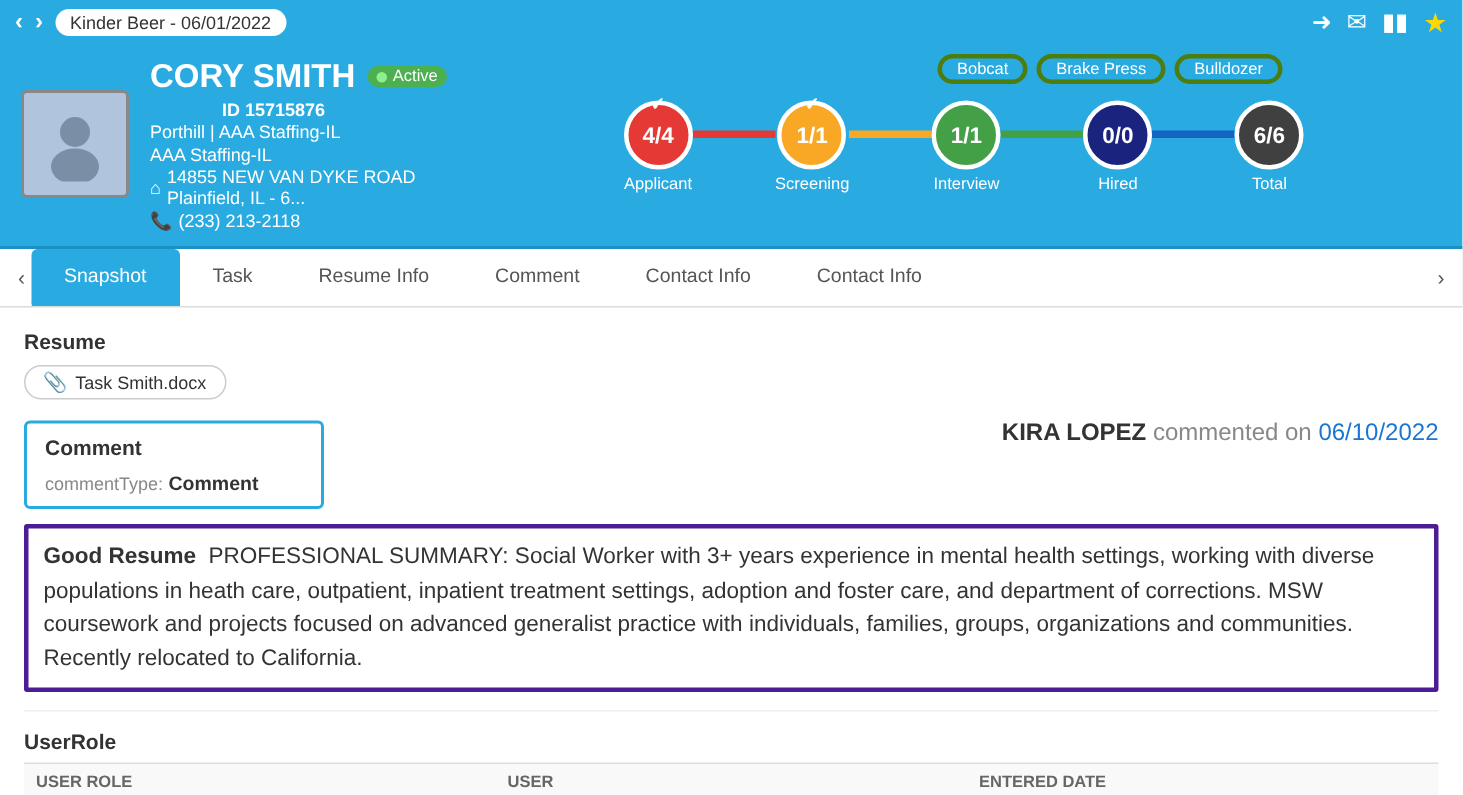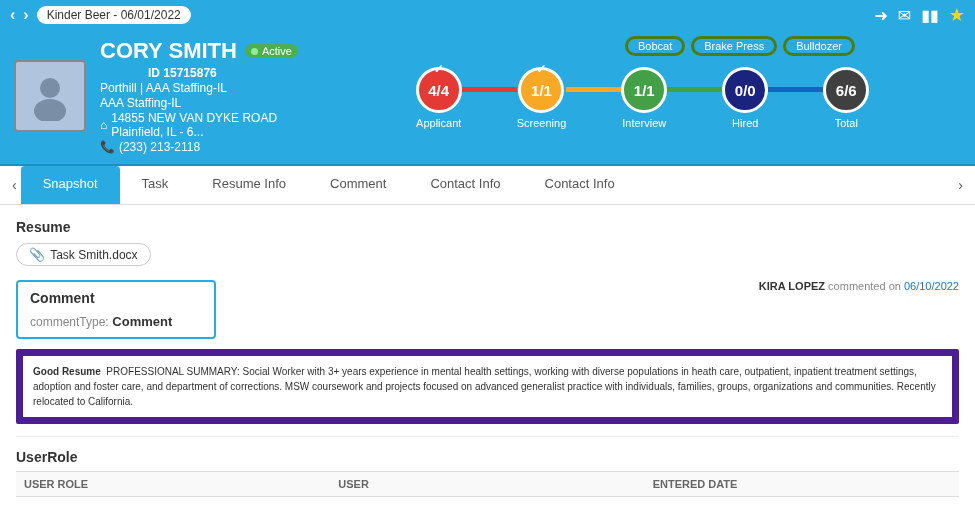--- a/index.html
+++ b/index.html
@@ -121,27 +121,27 @@
     }
     .paperclip { font-size: 13px; }
 
     .comment-box {
       border: 2px solid #29abe2; border-radius: 4px; padding: 8px 12px; display: inline-block;
       min-width: 200px; margin-bottom: 6px;
     }
     .comment-type-label { font-size: 12px; color: #888; }
     .comment-type-value { font-weight: bold; color: #333; }
 
-    .comment-meta { font-size: 11px; color: #888; text-align: right; margin-bottom: 4px; }
+    .comment-meta { font-size: 16px; color: #888; text-align: right; margin-bottom: 4px; }
     .comment-meta strong { color: #333; }
     .comment-meta span.date { color: #1976d2; }
 
     .comment-row { display: flex; justify-content: space-between; align-items: flex-start; margin-bottom: 4px; }
 
-    .comment-body { font-size: 10px; color: #333; line-height: 1.5; border: 7px solid #4c1d95; padding: 8px 10px; border-radius: 2px; }
+    .comment-body { font-size: 15px; color: #333; line-height: 1.5; border: 3px solid #4c1d95; padding: 8px 10px; border-radius: 2px; }
     .comment-body strong { font-weight: bold; }
 
     .section-divider { border: none; border-top: 1px solid #eee; margin: 12px 0; }
 
     .userrole-title { font-size: 14px; font-weight: bold; color: #333; margin-bottom: 6px; }
     .table-header { display: flex; gap: 0; border-top: 1px solid #ddd; border-bottom: 1px solid #ddd; padding: 6px 0; background: #f9f9f9; }
     .table-col { flex: 1; font-size: 11px; font-weight: bold; color: #666; padding: 0 8px; text-transform: uppercase; }
   </style>
 </head>
 <body>

